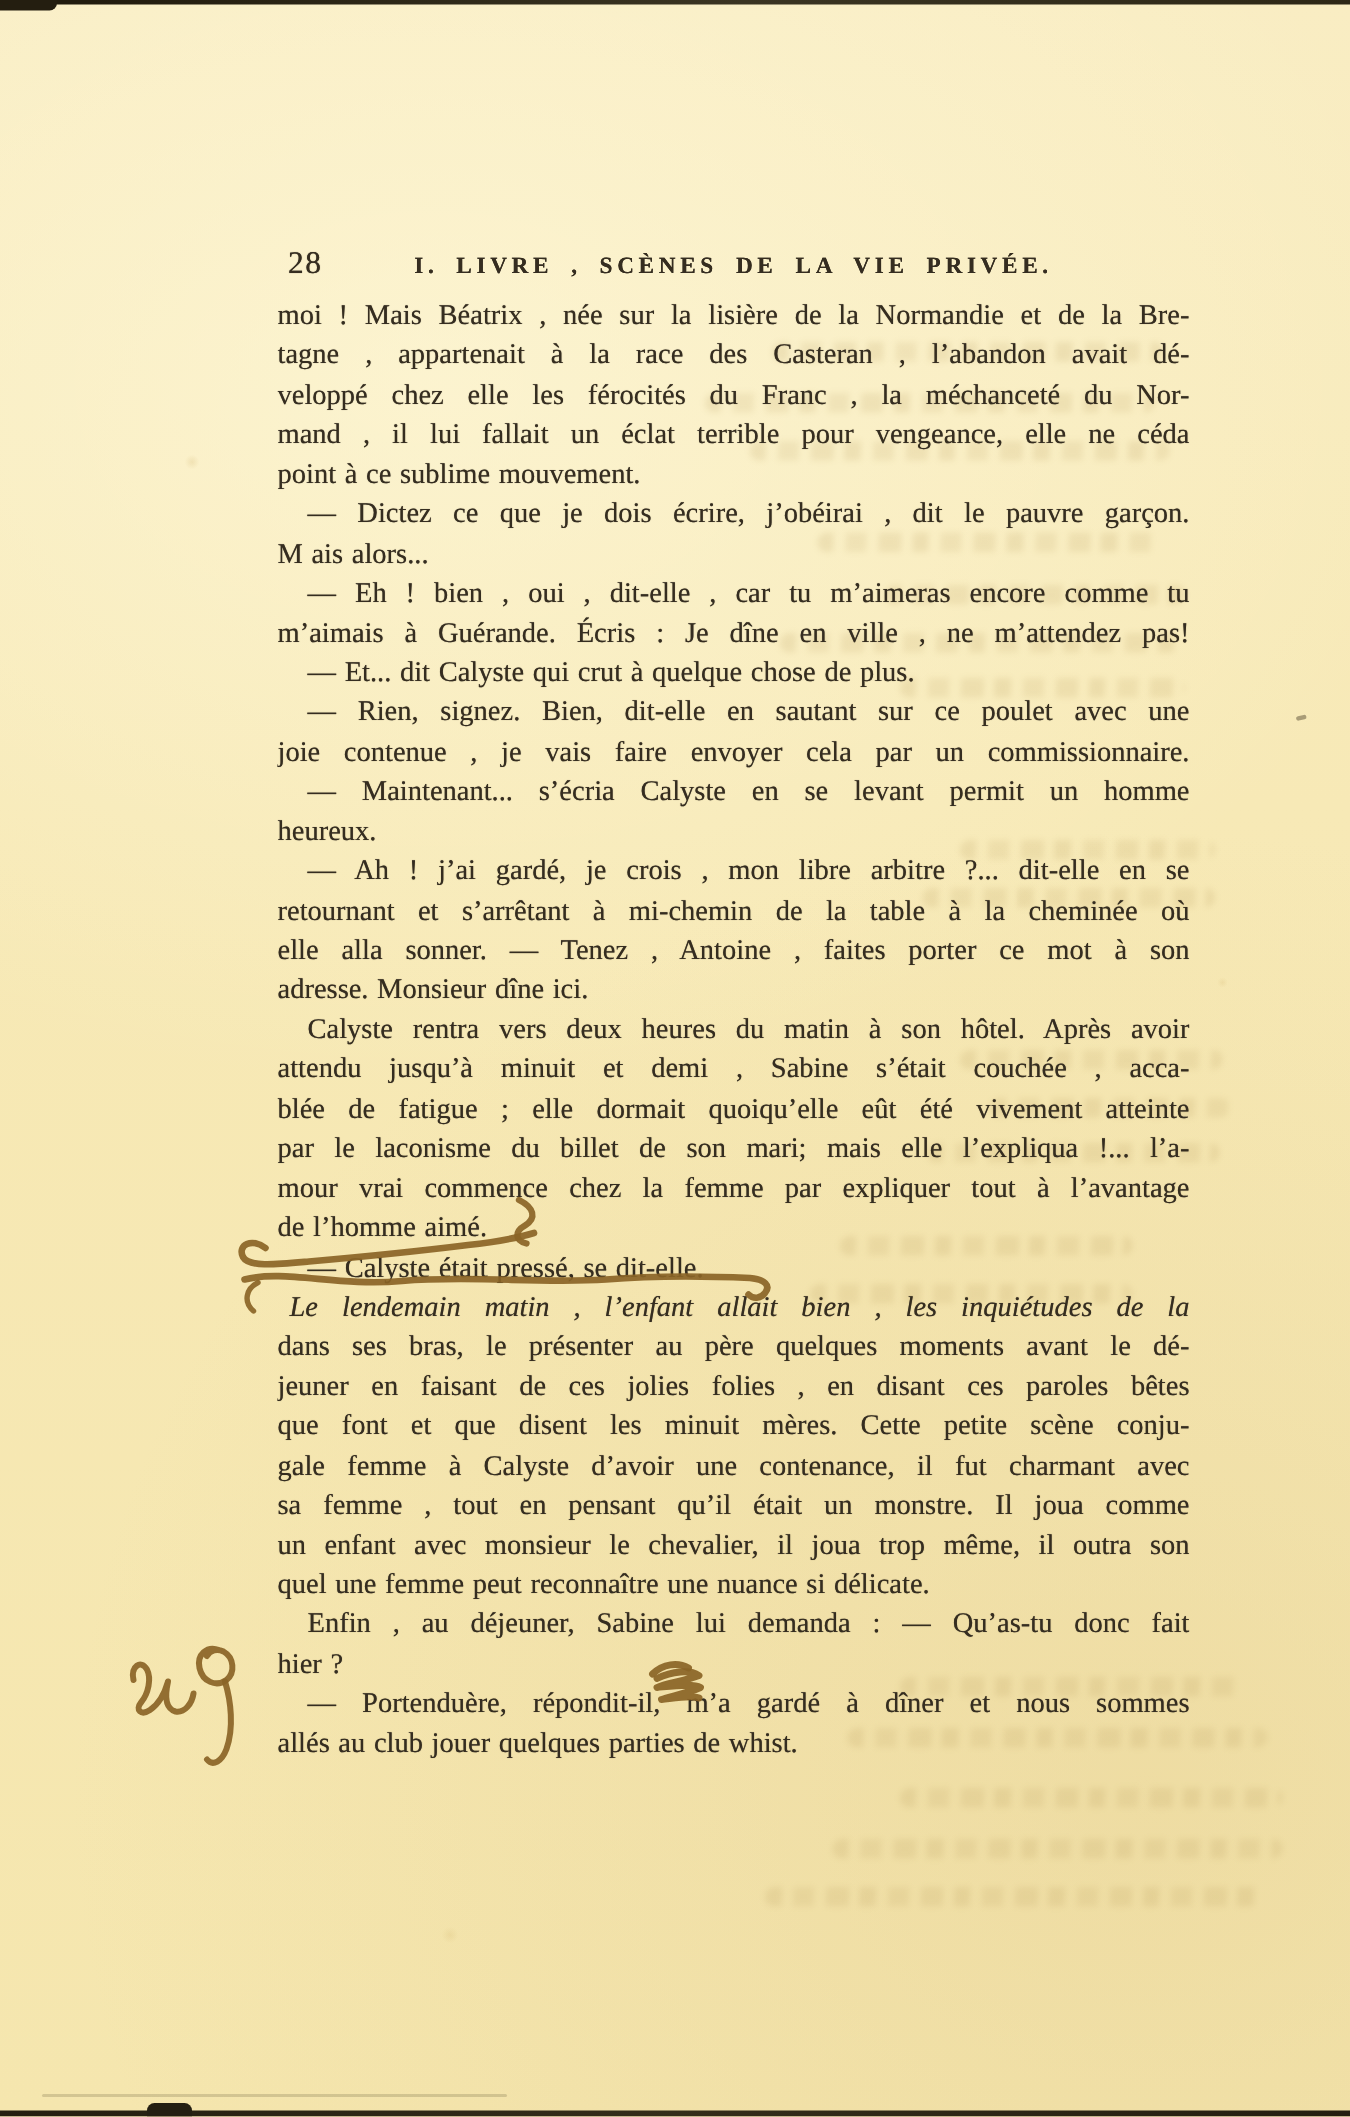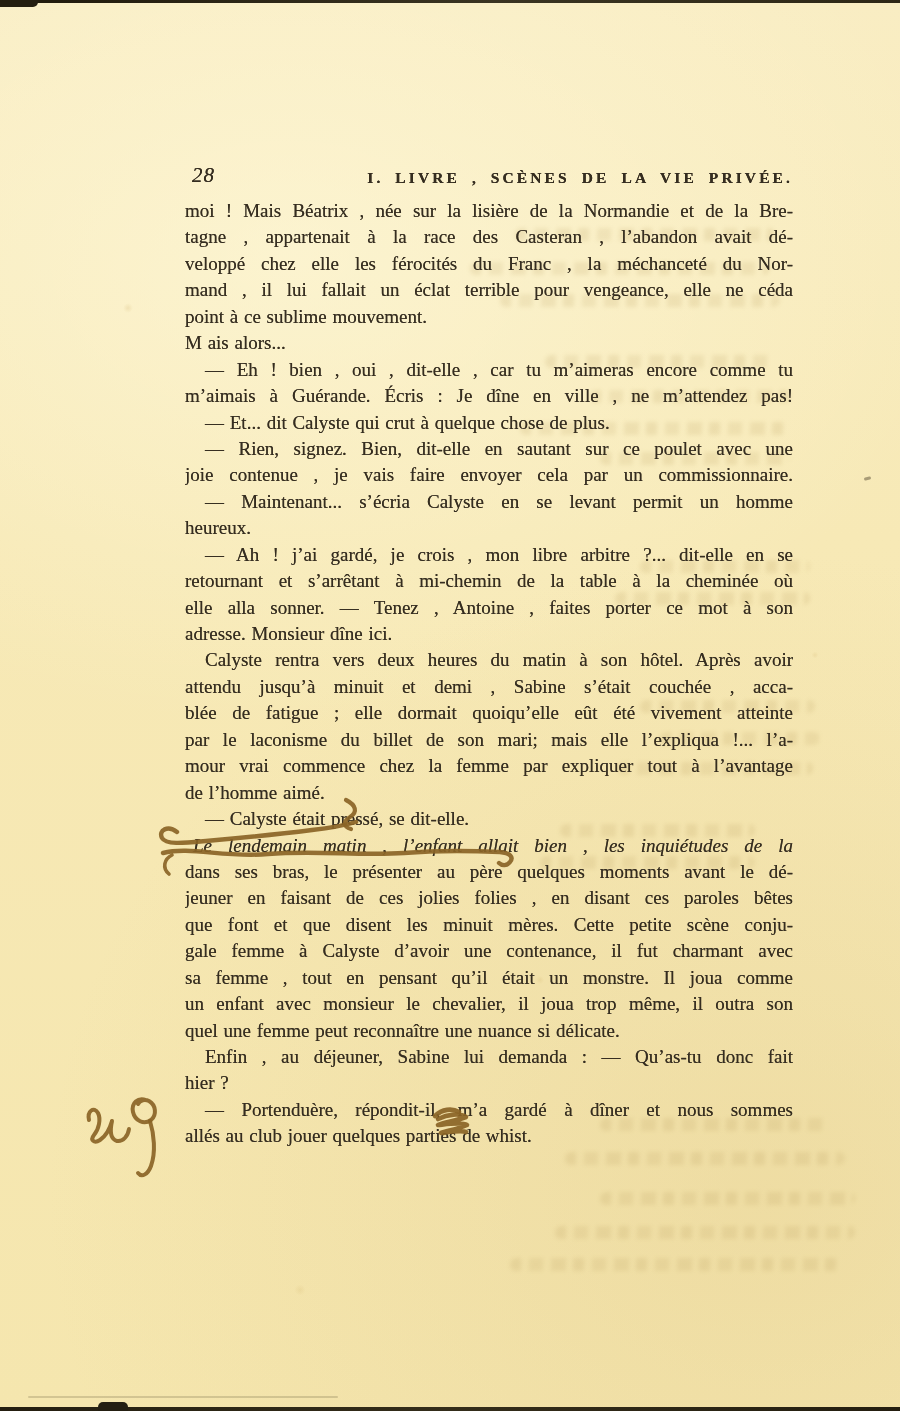--- a/index.html
+++ b/index.html
@@ -27,24 +27,24 @@
     border-radius:0 0 5px 0;}
   .edge-bottom{position:absolute;bottom:0;left:0;width:900px;height:4px;
     background:linear-gradient(90deg,#241e10,#342d1a 50%,#241e10);}
   .edge-bottom-blob{position:absolute;bottom:0;left:98px;width:30px;height:9px;background:#241f12;
     border-radius:5px 5px 0 0;}
   .crease{position:absolute;left:28px;top:1396px;width:310px;height:2px;
     background:rgba(92,80,48,.22);border-radius:2px;}
 
   .pagenum{
     position:absolute;left:192px;top:163px;font-size:21px;letter-spacing:1px;
-    color:var(--text-ink,#352d20);text-shadow:0 0 .5px currentColor;font-style:italic;
+    color:var(--text-ink,#352d20);text-shadow:0 0 .5px currentColor;
   }
   .runtitle{
-    position:absolute;left:185px;top:169px;width:608px;text-align:right;
+    position:absolute;left:185px;top:169px;width:608px;text-align:center;
     font-size:15.5px;font-weight:bold;letter-spacing:3.1px;word-spacing:5px;
     color:var(--text-ink,#352d20);text-shadow:0 0 .4px currentColor;
   }
   .textblock{
     position:absolute;left:185px;top:198px;width:608px;
     font-size:19px;line-height:26.45px;word-spacing:1px;
     color:var(--text-ink,#352d20);text-shadow:0 0 .5px rgba(53,45,32,.75);
   }
   .line{text-align:justify;text-align-last:left;height:26.45px;overflow:hidden;}
   .line.fill{text-align-last:justify;}
@@ -103,20 +103,21 @@
 
   <div class="pagenum">28</div>
   <div class="runtitle">I. LIVRE , SCÈNES DE LA VIE PRIVÉE.</div>
 
   <div class="textblock">
       <div class="line fill">moi ! Mais Béatrix , née sur la lisière de la Normandie et de la Bre-</div>
       <div class="line fill">tagne , appartenait à la race des Casteran , l’abandon avait dé-</div>
       <div class="line fill">veloppé chez elle les férocités du Franc , la méchanceté du Nor-</div>
       <div class="line fill">mand , il lui fallait un éclat terrible pour vengeance, elle ne céda</div>
       <div class="line">point à ce sublime mouvement.</div>
+      <div class="line fill ind-em">— Dictez ce que je dois écrire, j’obéirai , dit le pauvre garçon.</div>
       <div class="line">M ais alors...</div>
       <div class="line fill ind-em">— Eh ! bien , oui , dit-elle , car tu m’aimeras encore comme tu</div>
       <div class="line fill">m’aimais à Guérande. Écris : Je dîne en ville , ne m’attendez pas!</div>
       <div class="line ind-em">— Et... dit Calyste qui crut à quelque chose de plus.</div>
       <div class="line fill ind-em">— Rien, signez. Bien, dit-elle en sautant sur ce poulet avec une</div>
       <div class="line fill">joie contenue , je vais faire envoyer cela par un commissionnaire.</div>
       <div class="line fill ind-em">— Maintenant... s’écria Calyste en se levant permit un homme</div>
       <div class="line">heureux.</div>
       <div class="line fill ind-em">— Ah ! j’ai gardé, je crois , mon libre arbitre ?... dit-elle en se</div>
       <div class="line fill">retournant et s’arrêtant à mi-chemin de la table à la cheminée où</div>

